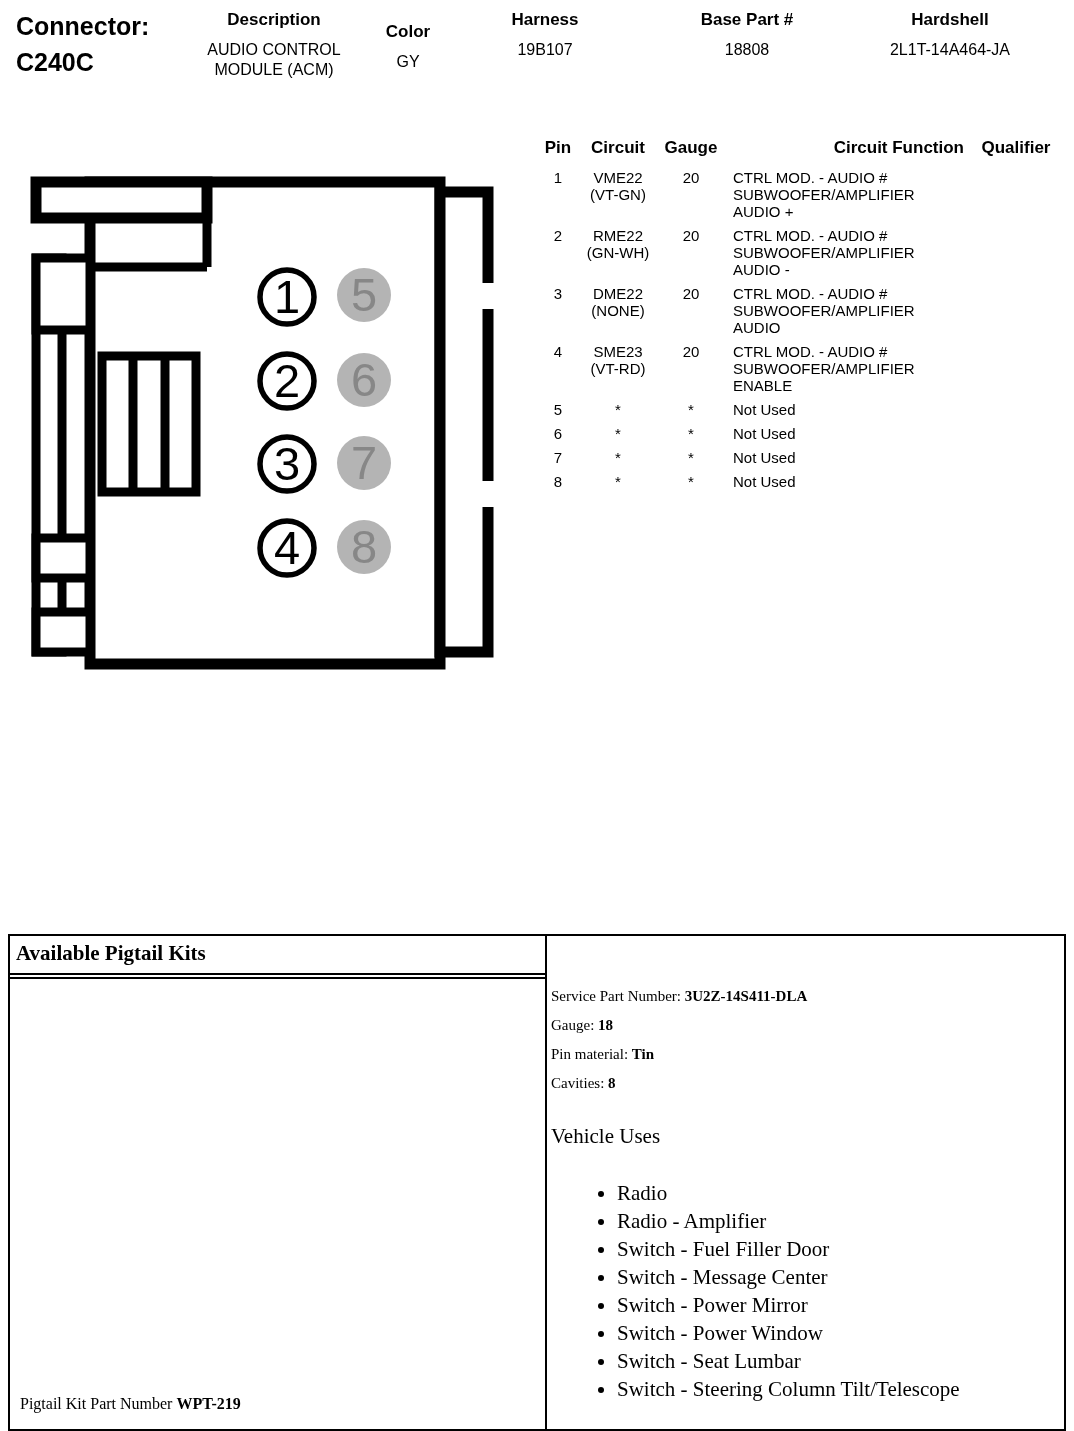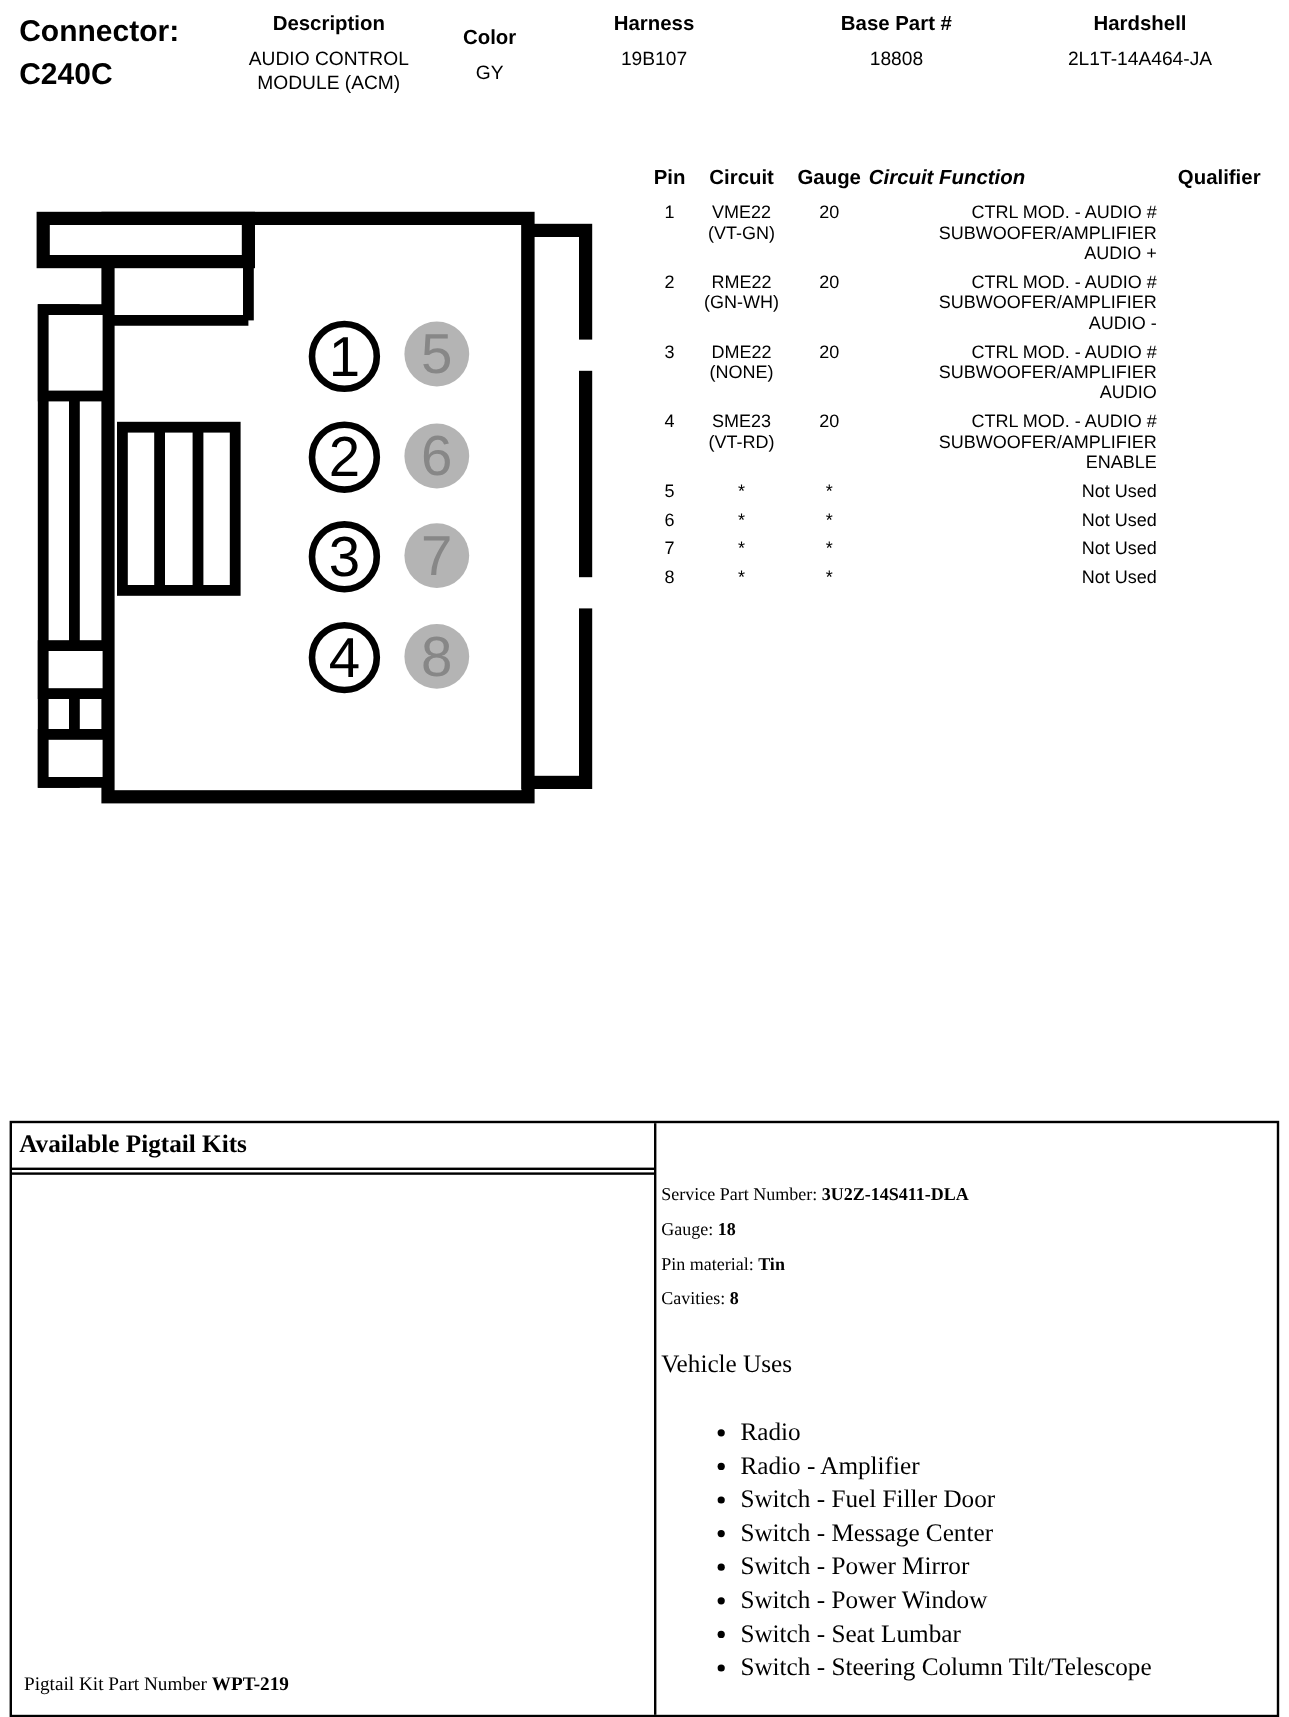--- a/index.html
+++ b/index.html
@@ -35,22 +35,22 @@
   
   .pin-table { position: absolute; left: 538px; top: 138px; width: 532px; font-size: 15px; }
   .pt-row {
     display: grid;
     grid-template-columns: 40px 80px 66px 240px 104px;
     margin-bottom: 7px;
     line-height: 17px;
   }
   .pt-head { font-weight: bold; font-size: 17px; line-height: 20px; margin-bottom: 11px; }
   .cell-c { text-align: center; }
-  .c-func { text-align: right; padding-left: 9px; }
-  .pt-head .c-func { text-align: left; padding-left: 0; font-style: italic; }
+  .c-func { text-align: left; padding-left: 9px; }
+  .pt-head .c-func { text-align: right; padding-left: 0; }
 
   
   .pigtail {
     position: absolute; left: 8px; top: 934px;
     width: 1058px; height: 497px;
     border: 2px solid #000;
     display: flex;
     font-family: "Liberation Serif", serif;
   }
   .pg-left  { width: 537px; border-right: 2px solid #000; position: relative; }

